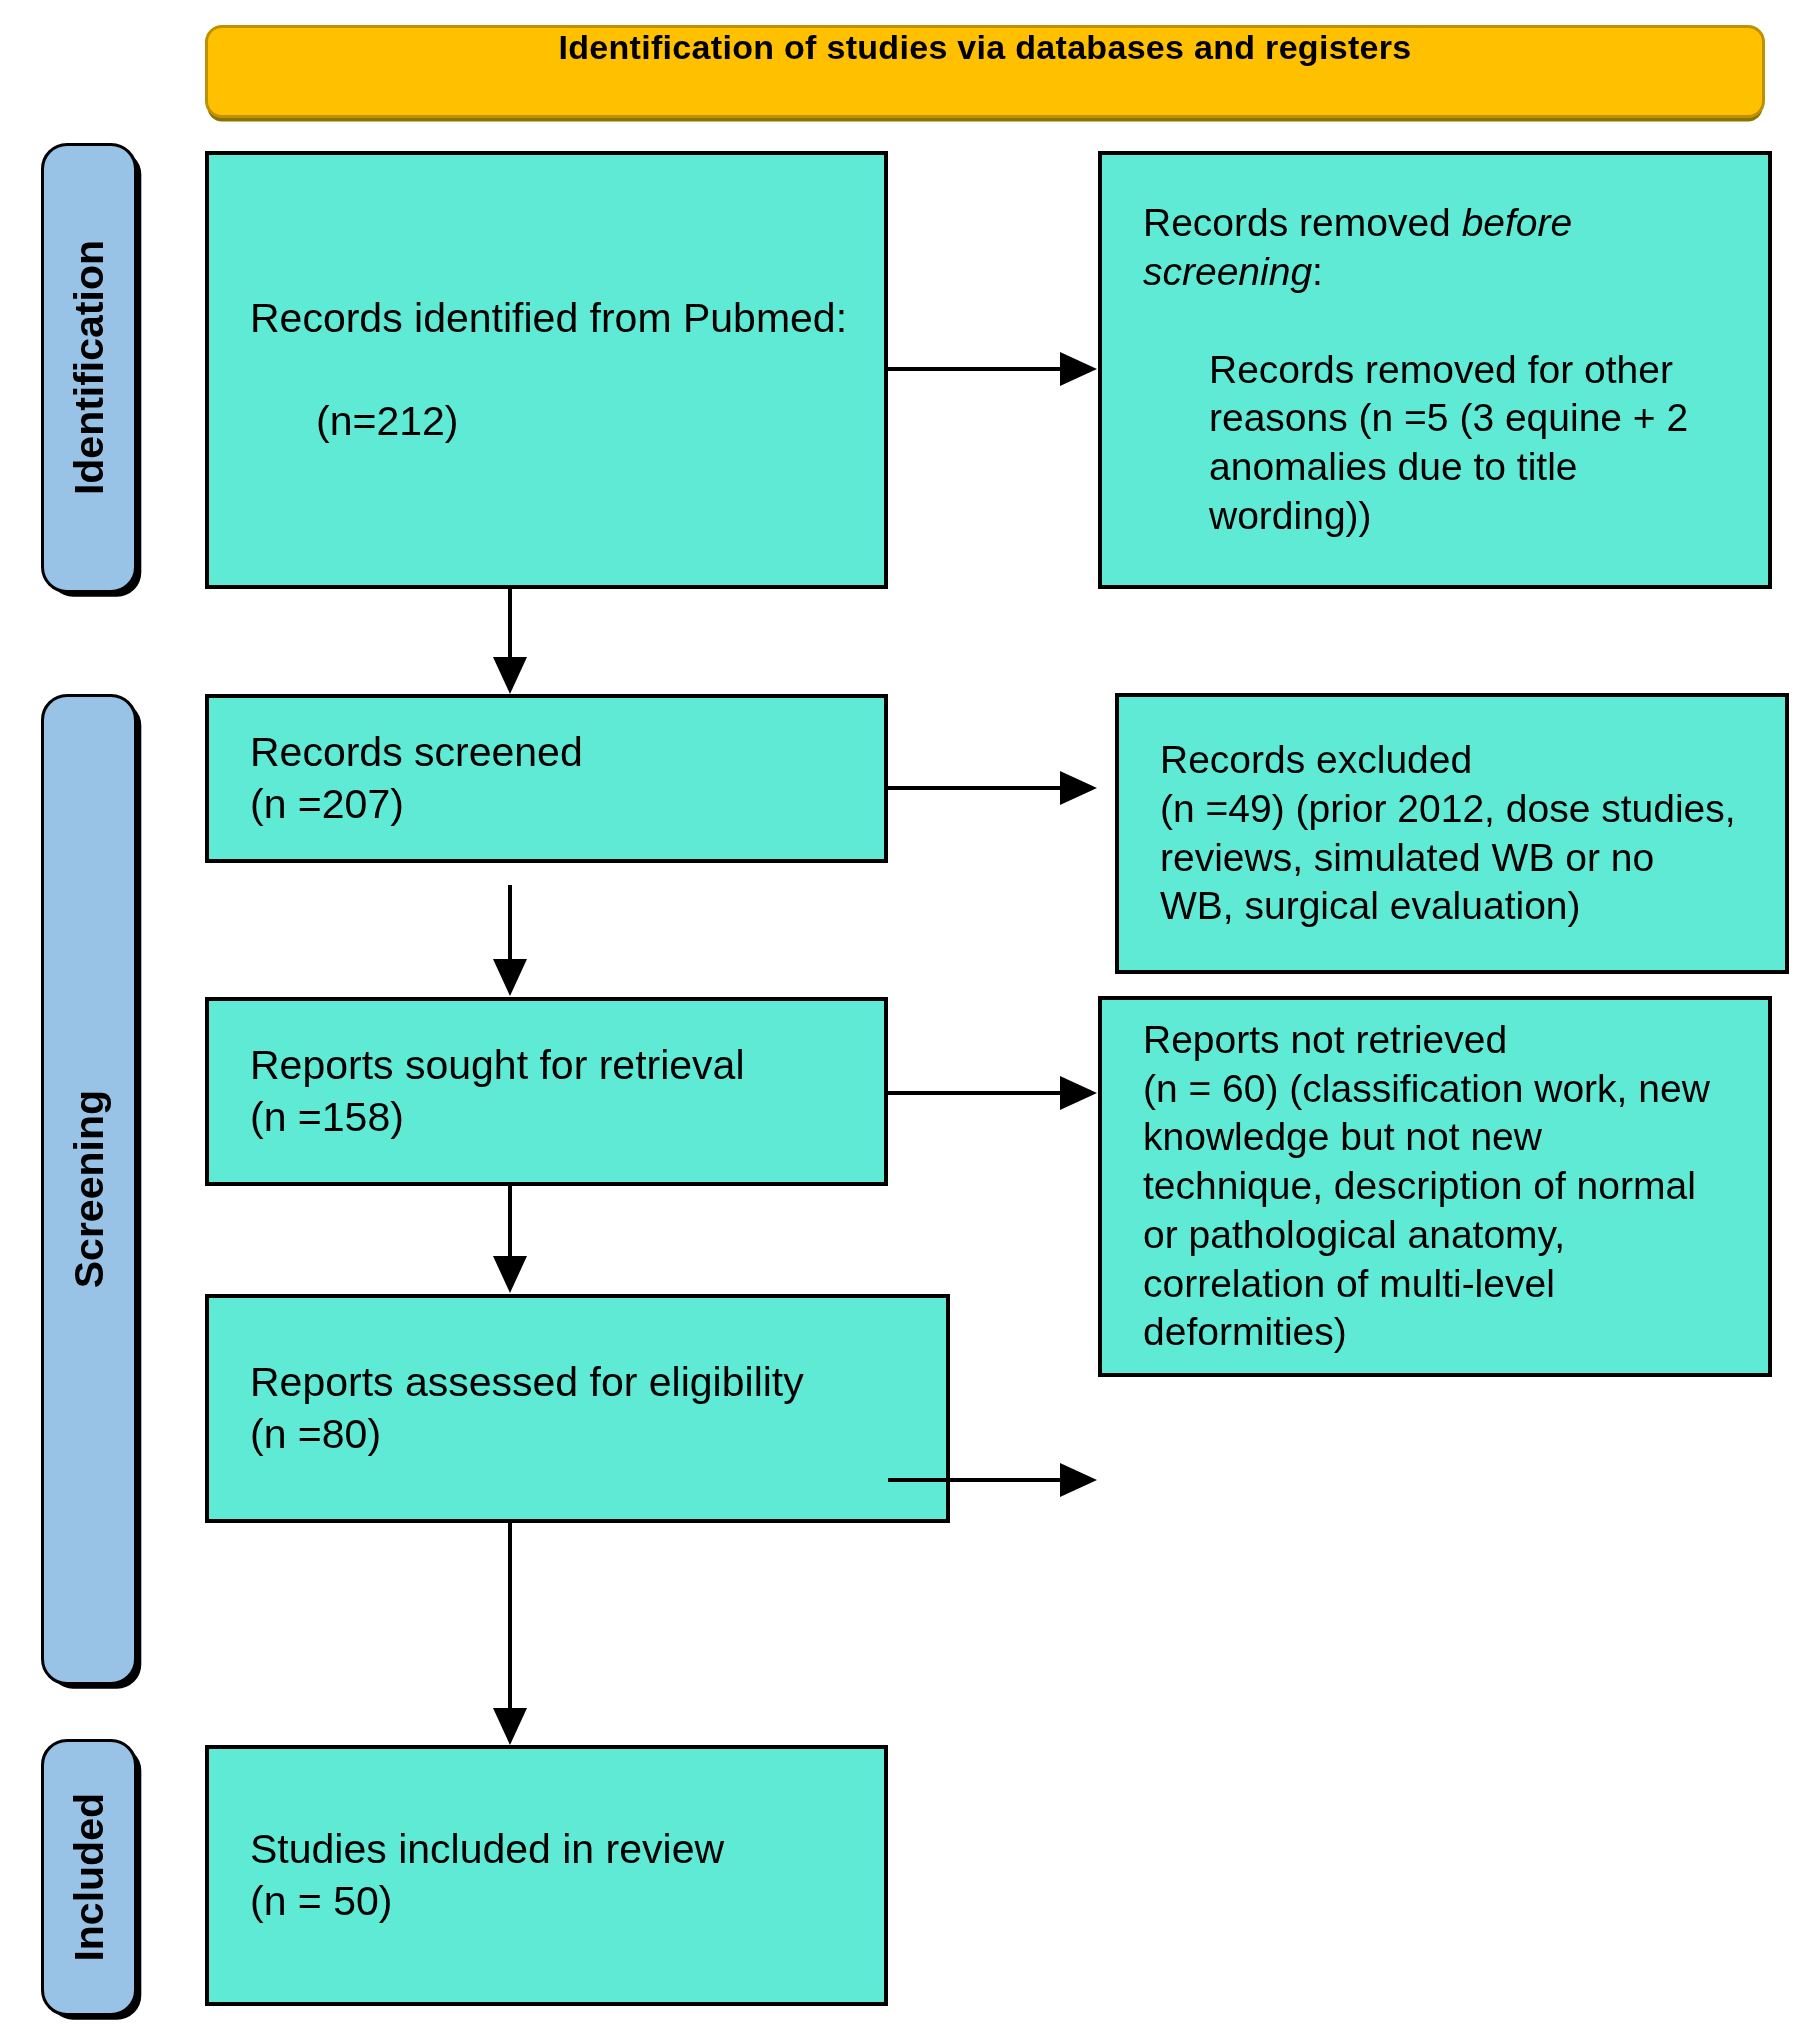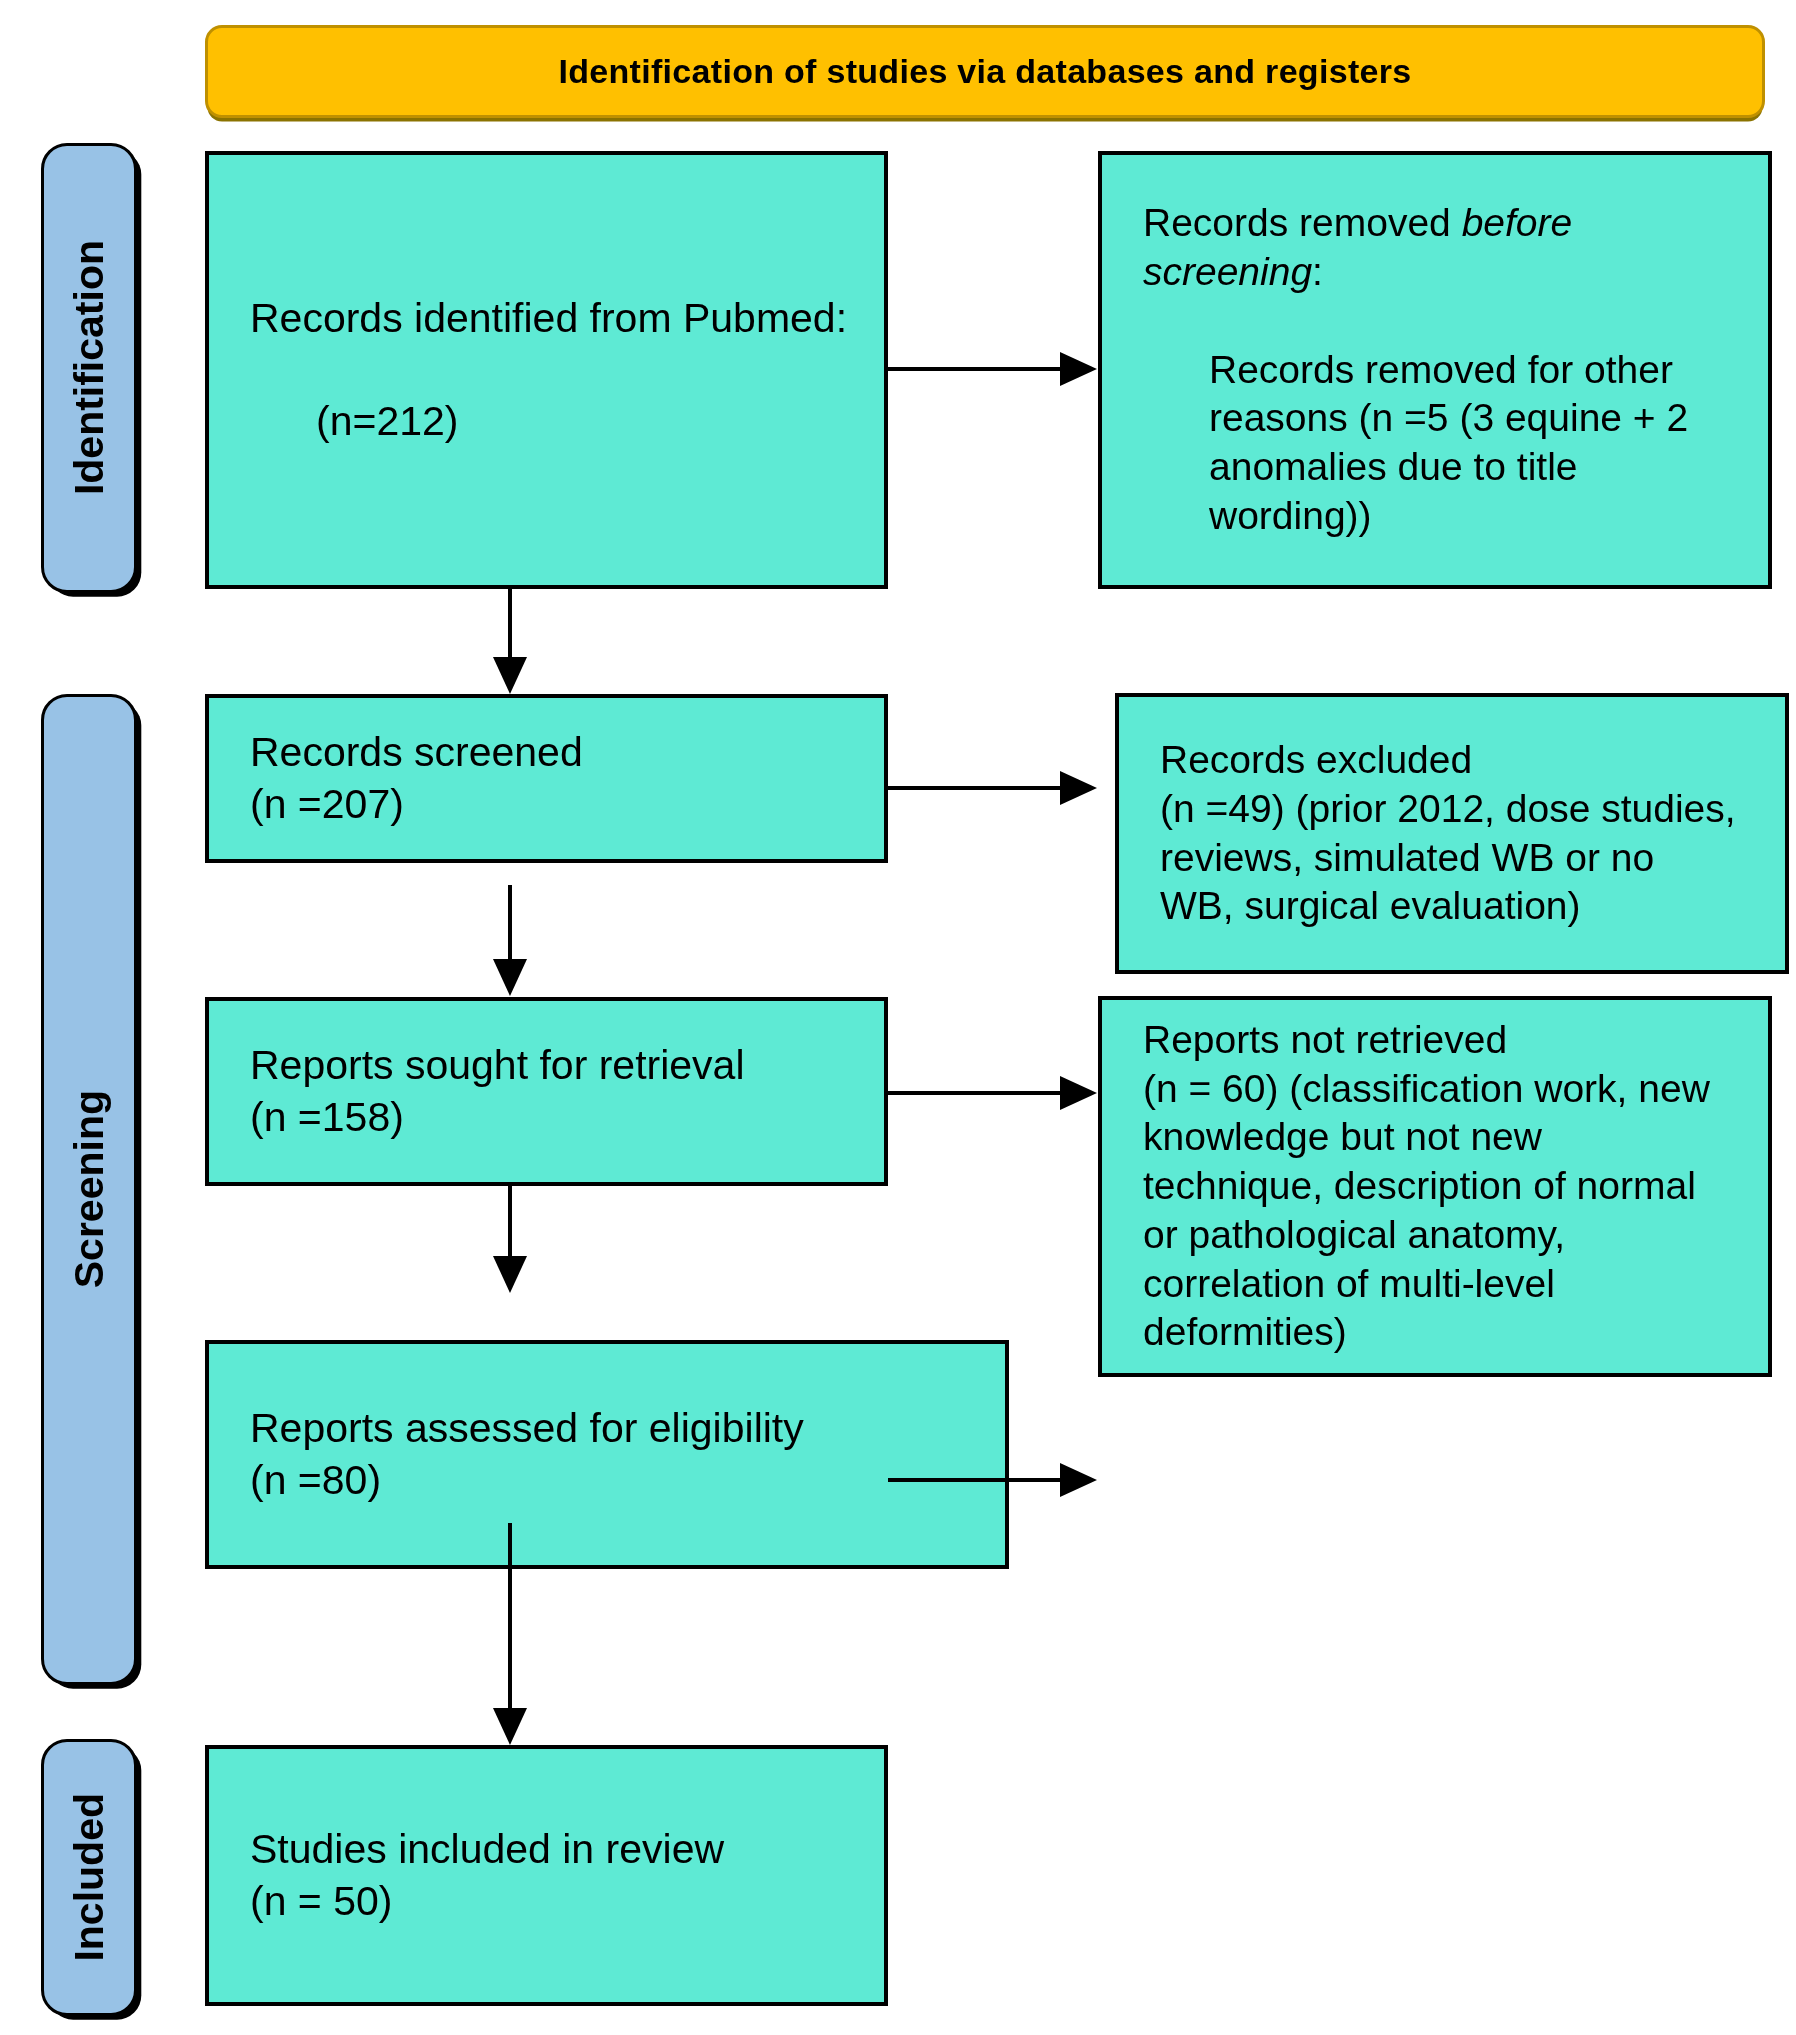--- a/index.html
+++ b/index.html
@@ -17,21 +17,21 @@
     background:#ffffff;
     overflow:hidden;
   }
   .banner{
     position:absolute;
     left:205px; top:24.6px; width:1560px; height:93px;
     background:var(--banner-fill);
     border:3.7px solid var(--banner-border);
     border-radius:17px;
     box-sizing:border-box;
-    display:flex; align-items:center; justify-content:center;
+    display:flex; justify-content:center;
     box-shadow:0 6.1px 0 -2.5px #8b7300;
   }
   .banner-title{
     font-size:34px; font-weight:bold; letter-spacing:0.3px;
   }
   .side-label{
     position:absolute;
     background:var(--label-fill);
     border:3.7px solid var(--line);
     border-radius:26px;
@@ -121,21 +121,21 @@
   <div class="box" style="left:205px;top:694px;width:683px;height:169px;">
     <div class="box-text">Records screened
 (n =207)</div>
   </div>
 
   <div class="box" style="left:205px;top:997px;width:683px;height:189px;">
     <div class="box-text">Reports sought for retrieval
 (n =158)</div>
   </div>
 
-  <div class="box" style="left:205px;top:1340px;width:804px;height:229px;">
+  <div class="box" style="left:205px;top:1294px;width:745px;height:229px;">
     <div class="box-text">Reports assessed for eligibility
 (n =80)</div>
   </div>
 
   <div class="box" style="left:205px;top:1745px;width:683px;height:261px;">
     <div class="box-text">Studies included in review
 (n = 50)</div>
   </div>
 
   <div class="box" style="left:1098px;top:151px;width:674px;height:438px;">

